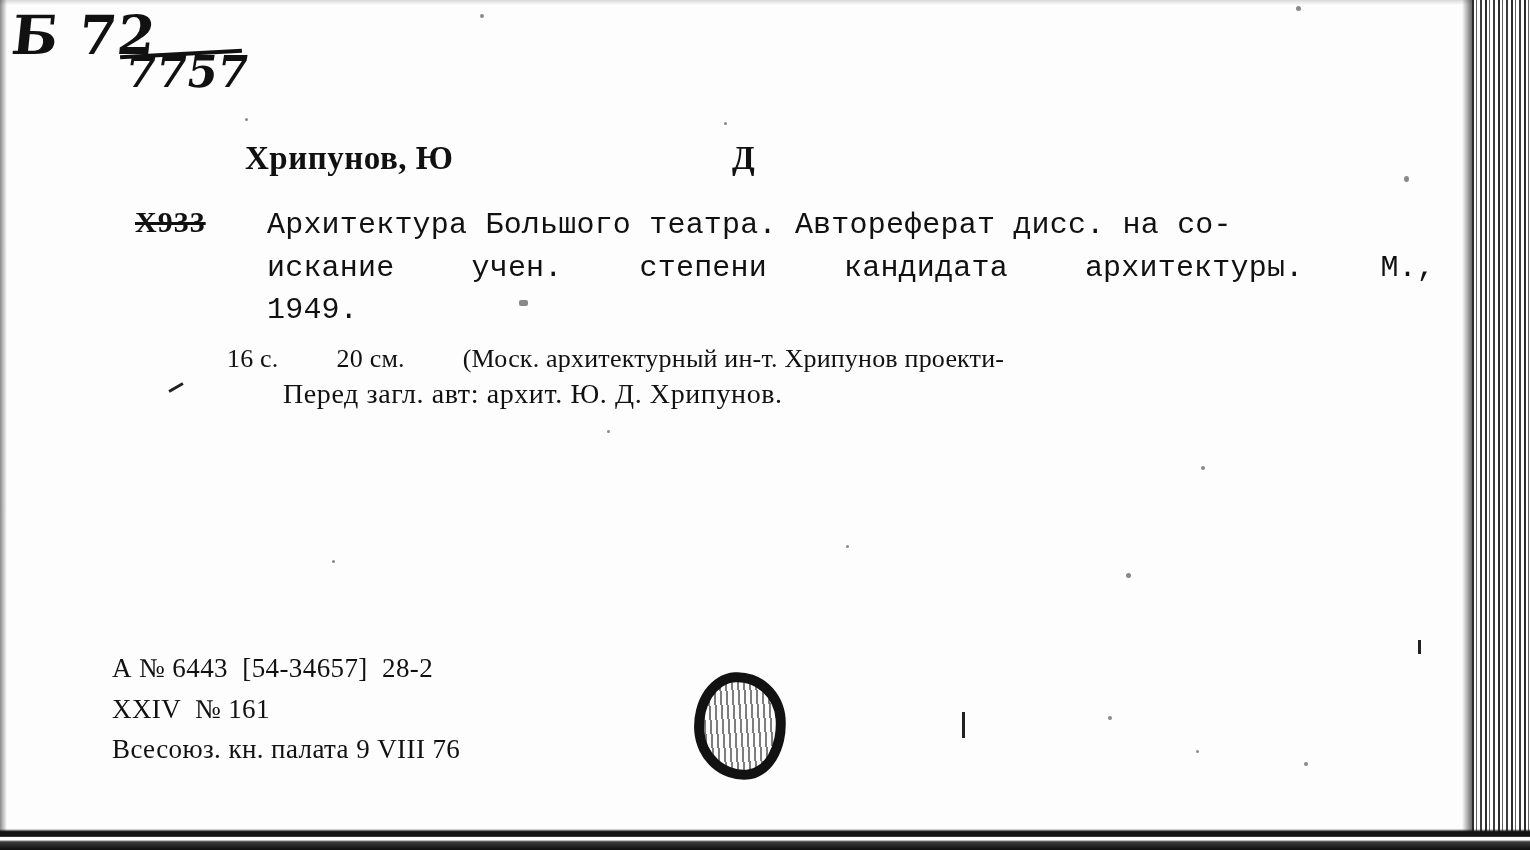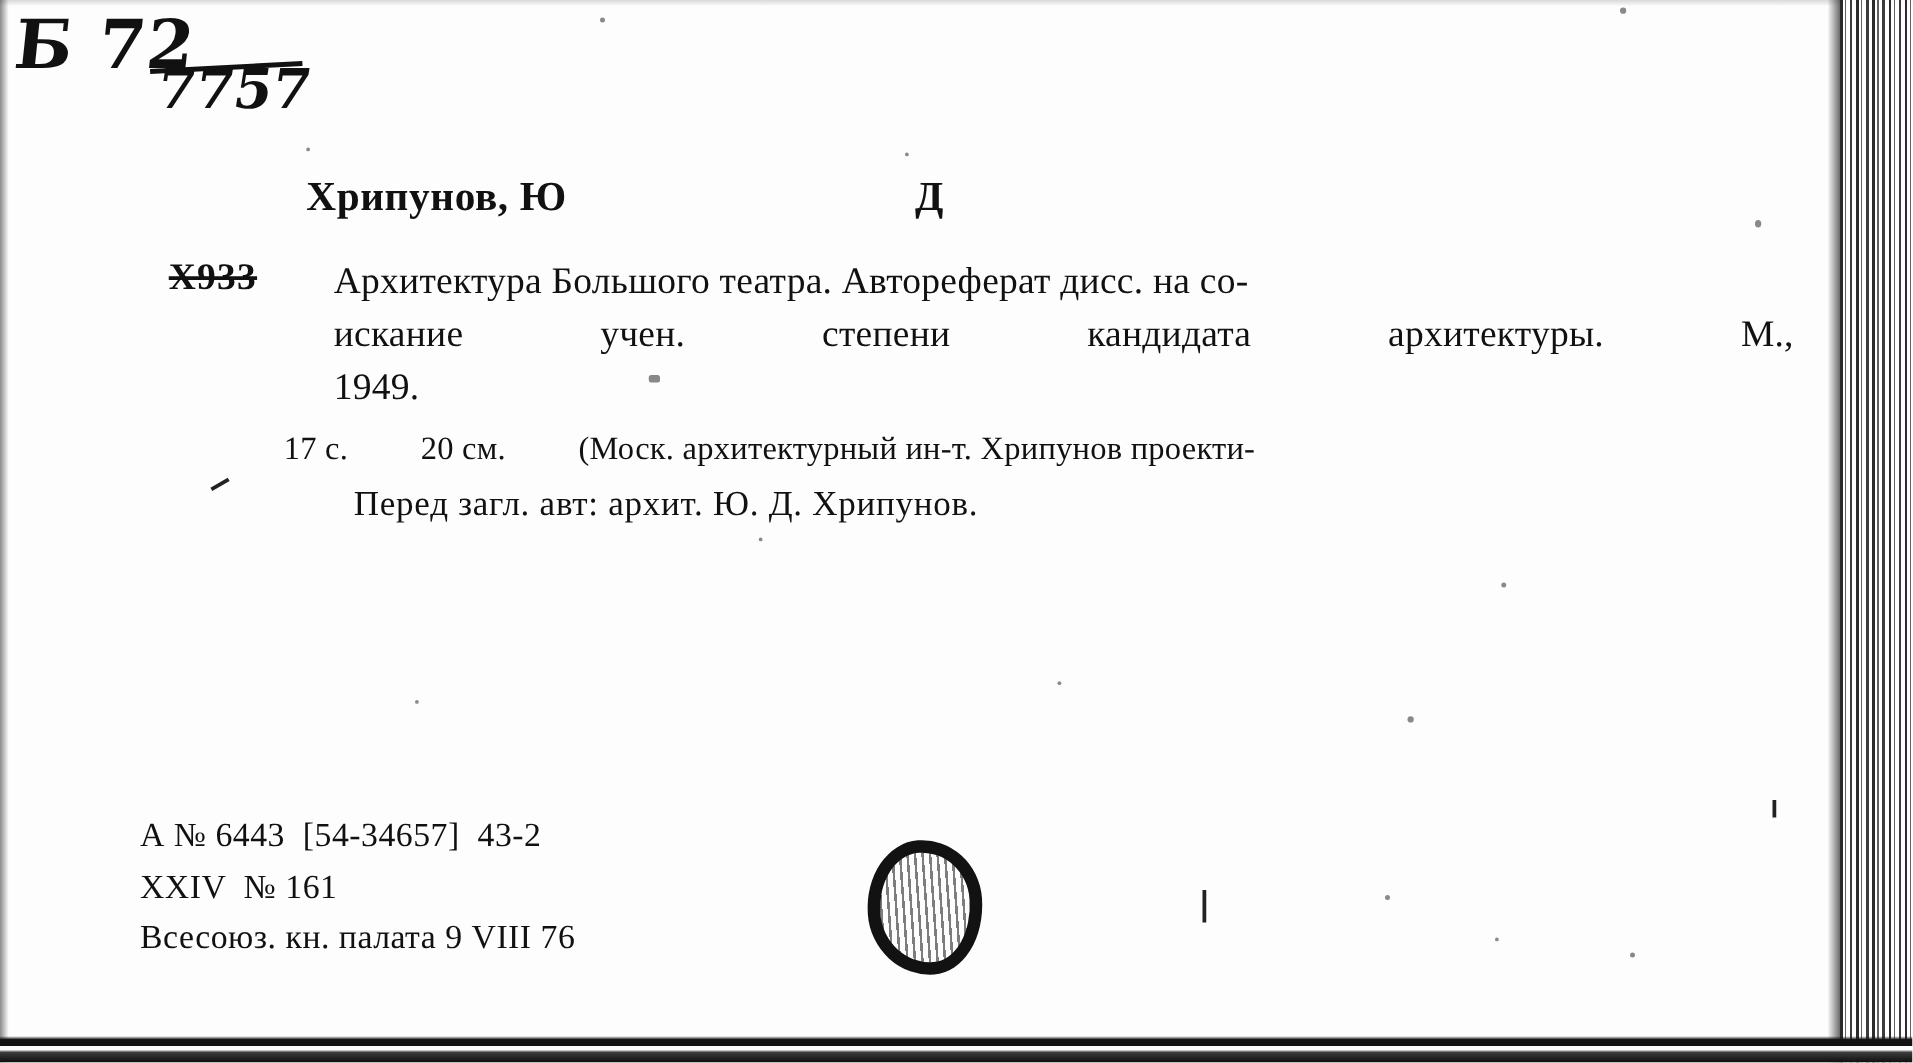--- a/index.html
+++ b/index.html
@@ -174,20 +174,21 @@
     text-decoration: line-through;
     text-decoration-thickness: 3px;
   }
   .title-block {
     margin-left: 132px;
     font-size: 30px;
     line-height: 1.42;
     text-align: justify;
     width: 1168px;
     letter-spacing: .2px;
+    font-family: Liberation Mono, monospace;
   }
   .title-block .l2 {
     display: block;
     text-align: justify;
     text-align-last: justify;
   }
   .title-block .l3 {
     display: block;
   }
 
@@ -203,21 +204,20 @@
     letter-spacing: .2px;
   }
   .phys-block .p1 .sp1 { display: inline-block; width: 46px; }
   .phys-block .p1 .sp2 { display: inline-block; width: 58px; }
   .phys-block .p2 {
     display: block;
     margin-left: -36px;
   }
 
   .note-block {
-    margin-top: 10px;
     margin-left: 148px;
     font-size: 28px;
     letter-spacing: .6px;
   }
 
   
   .reg {
     position: absolute;
     left: 112px;
     top: 648px;
@@ -303,28 +303,28 @@
         <span>Архитектура Большого театра. Автореферат дисс. на со-</span>
         <span class="l2">
           <span>искание учен. степени кандидата архитектуры.</span>
           <span>М.,</span>
         </span>
         <span class="l3">1949.</span>
       </div>
     </div>
 
     <div class="phys-block">
-      <span class="p1"><span class="sp1"></span><span>17 с.</span><span class="sp2"></span><span>20 см.</span><span class="sp2"></span><span>(Моск. архитектурный ин-т. Хрипунов проекти-</span></span>
+      <span class="p1"><span class="sp1"></span><span>16 с.</span><span class="sp2"></span><span>20 см.</span><span class="sp2"></span><span>(Моск. архитектурный ин-т. Хрипунов проекти-</span></span>
     </div>
 
     <div class="note-block">Перед загл. авт: архит. Ю. Д. Хрипунов.</div>
   </div>
 
   <div class="reg">
-    <span class="r-line">А № 6443  [54-34657]  43-2</span>
+    <span class="r-line">А № 6443  [54-34657]  28-2</span>
     <span class="r-line">XXIV  № 161</span>
     <span class="r-line">Всесоюз. кн. палата 9 VIII 76</span>
   </div>
 
   <div class="blob">
     <div class="ring"></div>
   </div>
 
 </div>
 

